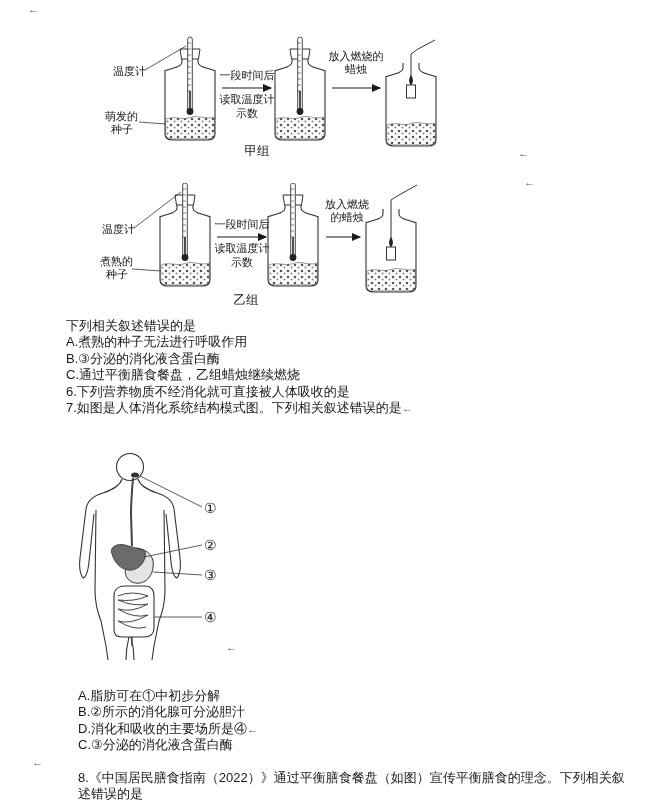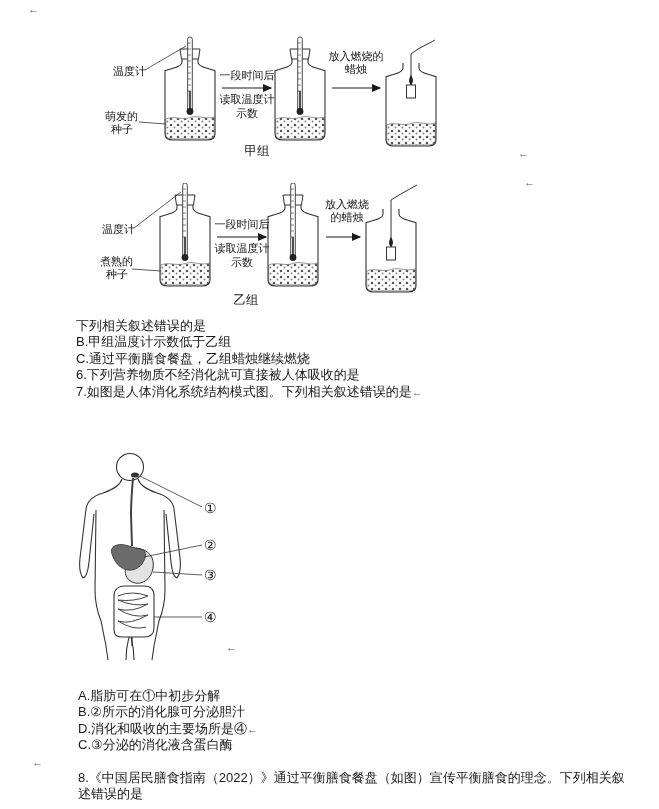--- a/index.html
+++ b/index.html
@@ -156,23 +156,24 @@
     <text class="figtext mid" x="154" y="69">读取温度计</text>
     <text class="figtext mid" x="154" y="83">示数</text>
 
     <line x1="238" y1="54" x2="272" y2="54" stroke="#1a1a1a" stroke-width="1.2" marker-end="url(#arrowB)"></line>
     <text class="figtext mid" x="259" y="25">放入燃烧</text>
     <text class="figtext mid" x="259" y="38">的蜡烛</text>
 
     <text class="figcaption mid" x="158" y="121">乙组</text>
   </svg>
 
-  <div class="tblock" style="left:76px; top:318px; width:556px">
+  <div class="tblock" style="left:66px; top:318px; width:556px">
     <div class="line">下列相关叙述错误的是</div>
-    <div class="line">B.甲组温度计示数低于乙组</div>
+    <div class="line">A.煮熟的种子无法进行呼吸作用</div>
+    <div class="line">B.③分泌的消化液含蛋白酶</div>
     <div class="line">C.通过平衡膳食餐盘，乙组蜡烛继续燃烧</div>
     <div class="line">6.下列营养物质不经消化就可直接被人体吸收的是</div>
     <div class="line"><span>7.如图是人体消化系统结构模式图。下列相关叙述错误的是</span><span class="pmark">←</span></div>
   </div>
 
   <svg class="fig" style="left:76px; top:450px" width="175" height="212" viewBox="0 0 175 212">
     <g stroke="#333" stroke-width="1.1" fill="none">
       <circle cx="54" cy="17" r="13.5"></circle>
       <path d="M46,29 C44,36 36,40 27,43 C15,46.5 11,52 10,59 L4,108 C3,117 4,124 7,128 C10,127.5 12,121 13,112 L18,64"></path>
       <path d="M62,29 C64,36 72,40 81,43 C93,46.5 97,52 98,59 L104,108 C105,117 104,124 101,128 C98,127.5 96,121 95,112 L90,64"></path>

